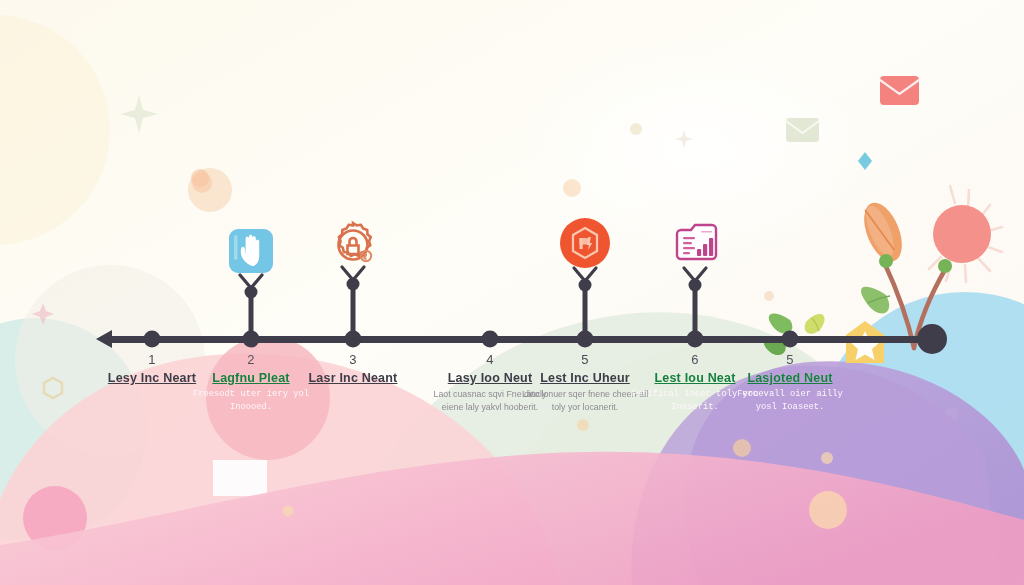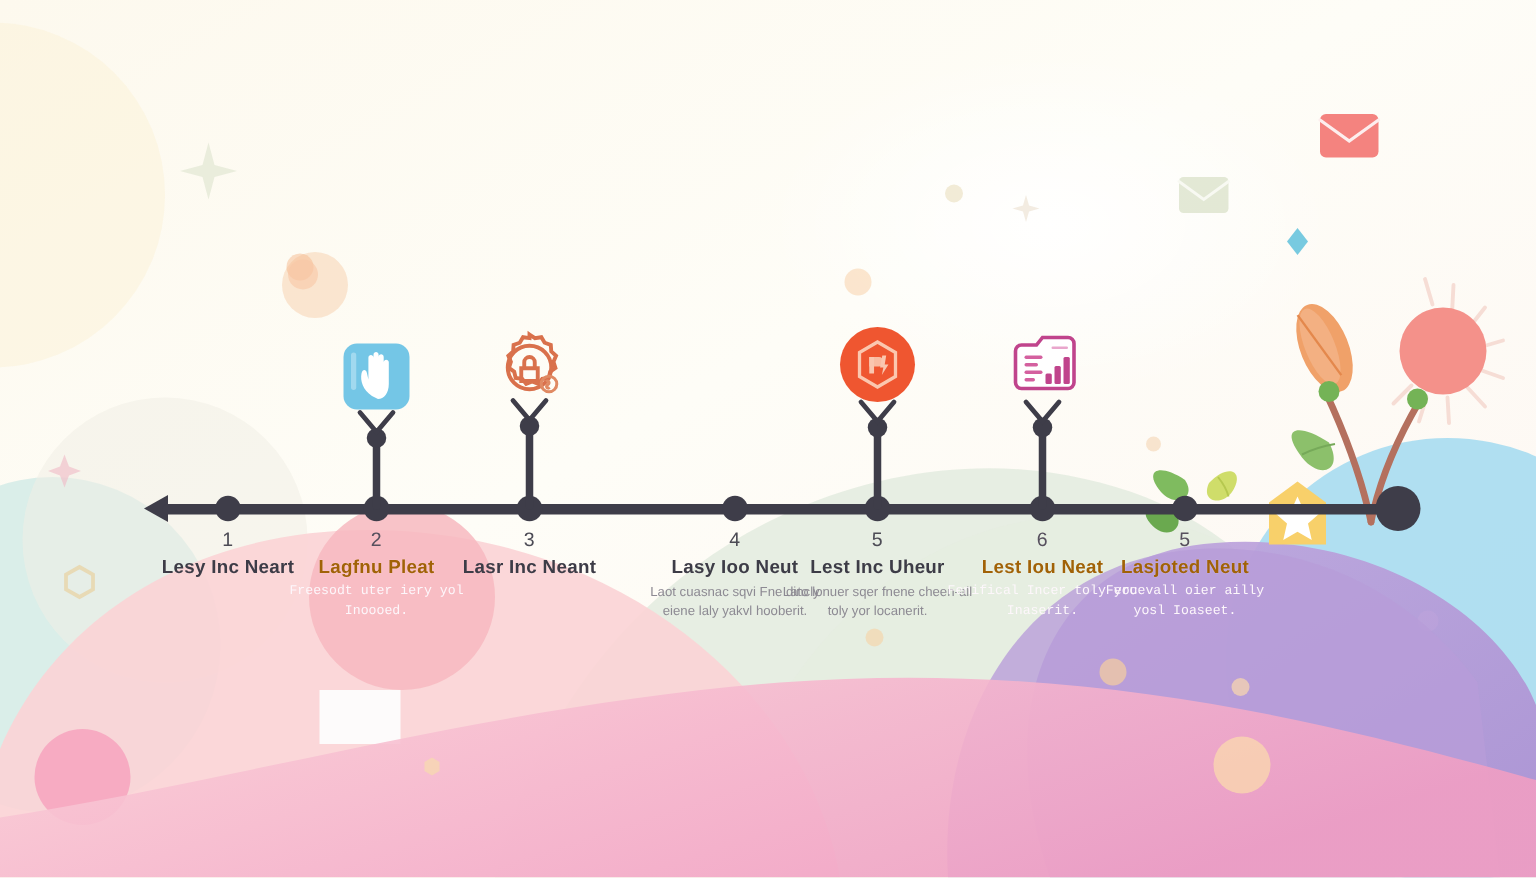--- a/index.html
+++ b/index.html
@@ -50,22 +50,23 @@
     width:130px;text-align:center;top:352px;
   }
   .step .num{
     font-size:13px;color:#4c4b55;letter-spacing:.5px;
     margin-bottom:4px;font-weight:400;
   }
   .step .ttl{
     font-size:12.5px;font-weight:700;color:#3d3c47;
     letter-spacing:.2px;margin-bottom:3px;
     filter:blur(.35px);
-  }
-  .step .ttl.light{color:#a16207;text-shadow:0 0 1px rgba(255,255,255,.4);}
+    text-decoration:underline;
+  }
+  .step .ttl.light{color:#15803d;text-shadow:0 0 1px rgba(255,255,255,.4);}
   .step .desc{
     font-size:8.8px;line-height:1.45;color:#8d8a93;
     filter:blur(.45px);
   }
   .step .desc.light{color:#fdf7fb;font-family:Liberation Mono, monospace;}
   .step .num.light{color:#57505e;}
 </style>
 </head>
 <body>
 

